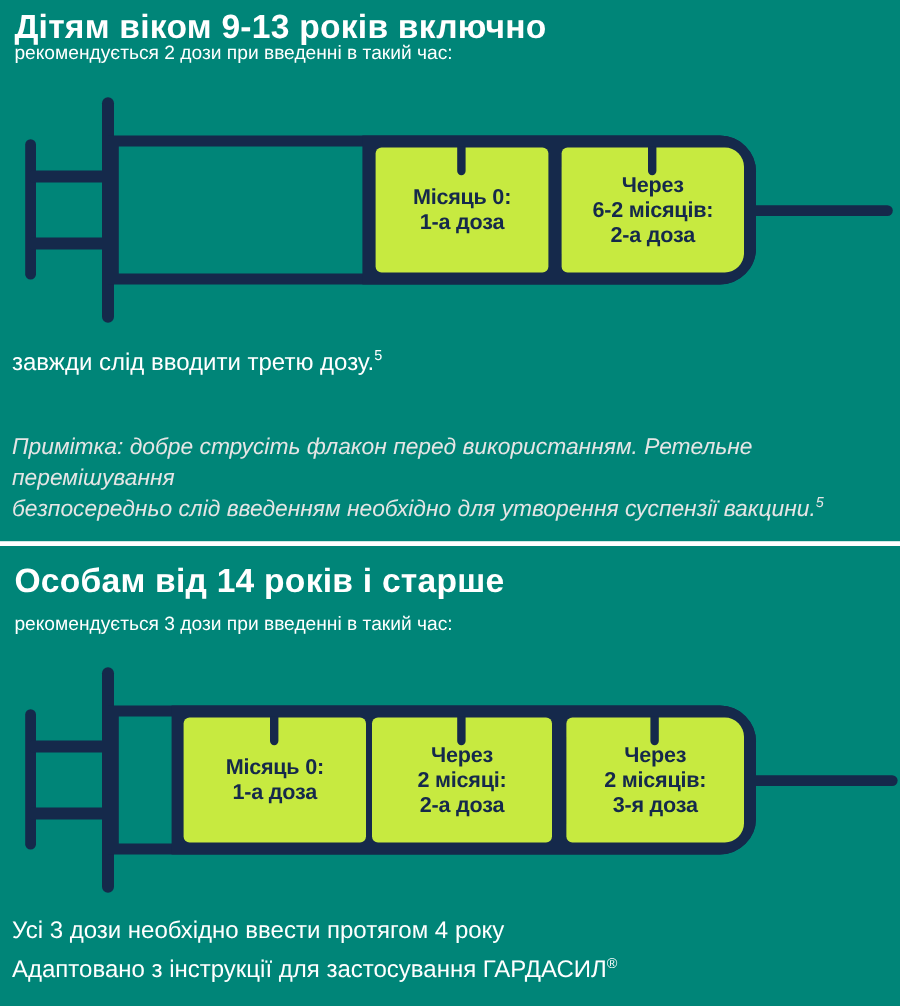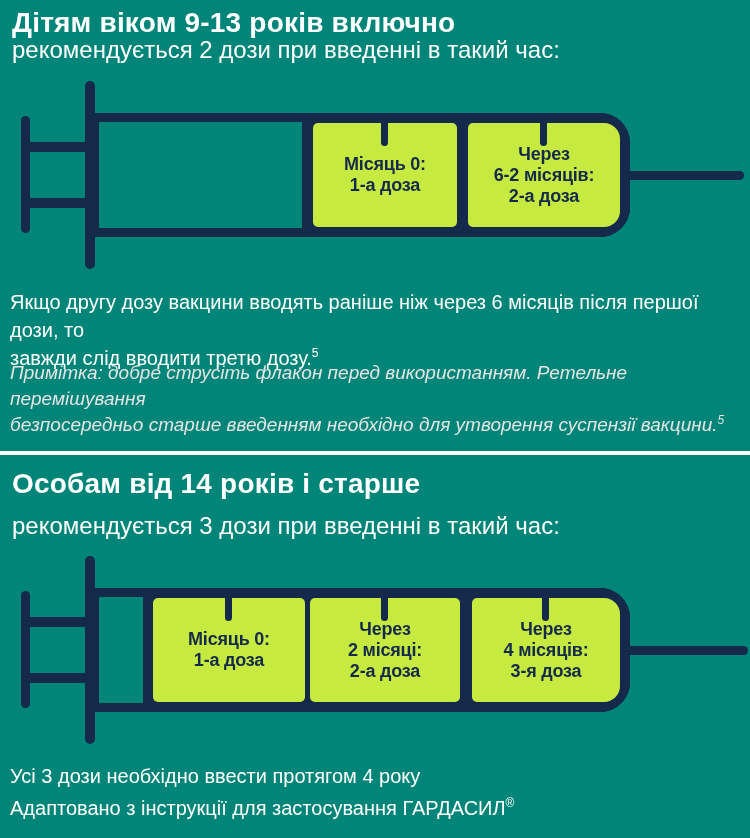--- a/index.html
+++ b/index.html
@@ -15,21 +15,21 @@
   .abs { position:absolute; }
 
   
   .sec-title {
     left:12px; width:730px;
     font-size:28px; font-weight:700; color:#ffffff;
     letter-spacing:0.2px;
   }
   .sec-sub {
     left:12px; width:730px;
-    font-size:24px; font-weight:400; color:#ffffff;
+    font-size:16px; font-weight:400; color:#ffffff;
   }
   .body-text {
     left:10px; width:735px;
     font-size:20px; line-height:28px; color:#ffffff;
   }
   .note-text {
     left:10px; width:735px;
     font-size:19px; line-height:26px; font-style:italic; color:#e5e5e5;
   }
   sup.small { font-size:12px; vertical-align:super; line-height:0; }
@@ -93,27 +93,26 @@
   <div class="abs dose-box rounded-right" style="left:468px; top:123px; width:152px;">
     <div>Через</div>
     <div>6-2 місяців:</div>
     <div>2-а доза</div>
   </div>
   <div class="abs dose-tick" style="left:381px; top:122px;"></div>
   <div class="abs dose-tick" style="left:540px; top:122px;"></div>
 </div>
 
 <div class="abs body-text" style="top:288px">
-  <div>Якщо другу дозу вакцини вводять раніше ніж через 6 місяців після першої дози, то</div>
   <div><span>завжди слід вводити третю дозу.</span><sup class="small">5</sup></div>
 </div>
 
 <div class="abs note-text" style="top:360px">
   <div>Примітка: добре струсіть флакон перед використанням. Ретельне перемішування</div>
-  <div><span>безпосередньо старше введенням необхідно для утворення суспензії вакцини.</span><sup class="small">5</sup></div>
+  <div><span>безпосередньо слід введенням необхідно для утворення суспензії вакцини.</span><sup class="small">5</sup></div>
 </div>
 
 <div class="abs divider"></div>
 
 <div class="abs sec-title" style="top:468px">Особам від 14 років і старше</div>
 <div class="abs sec-sub" style="top:512px">рекомендується 3 дози при введенні в такий час:</div>
 
 <div>
   <div class="abs navy plunger-handle" style="top:591px"></div>
   <div class="abs navy plunger-rod" style="top:617px"></div>
@@ -127,21 +126,21 @@
     <div>Місяць 0:</div>
     <div>1-а доза</div>
   </div>
   <div class="abs dose-box" style="left:310px; top:598px; width:150px;">
     <div>Через</div>
     <div>2 місяці:</div>
     <div>2-а доза</div>
   </div>
   <div class="abs dose-box rounded-right" style="left:472px; top:598px; width:148px;">
     <div>Через</div>
-    <div>4 місяців:</div>
+    <div>2 місяців:</div>
     <div>3-я доза</div>
   </div>
   <div class="abs dose-tick" style="left:225px; top:597px;"></div>
   <div class="abs dose-tick" style="left:381px; top:597px;"></div>
   <div class="abs dose-tick" style="left:542px; top:597px;"></div>
 </div>
 
 <div class="abs body-text" style="top:762px">Усі 3 дози необхідно ввести протягом 4 року</div>
 <div class="abs body-text" style="top:794px"><span>Адаптовано з інструкції для застосування ГАРДАСИЛ</span><sup class="small">®</sup></div>
 

